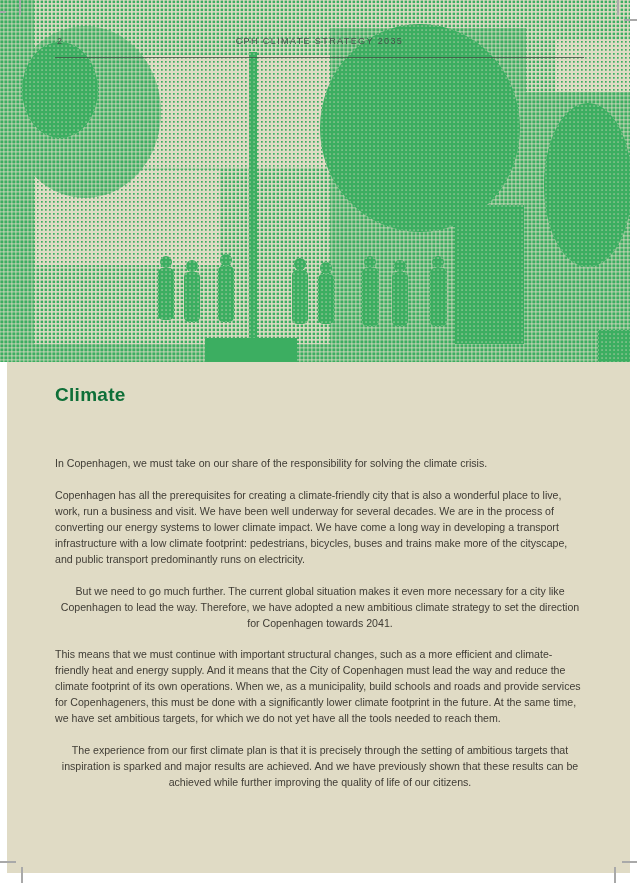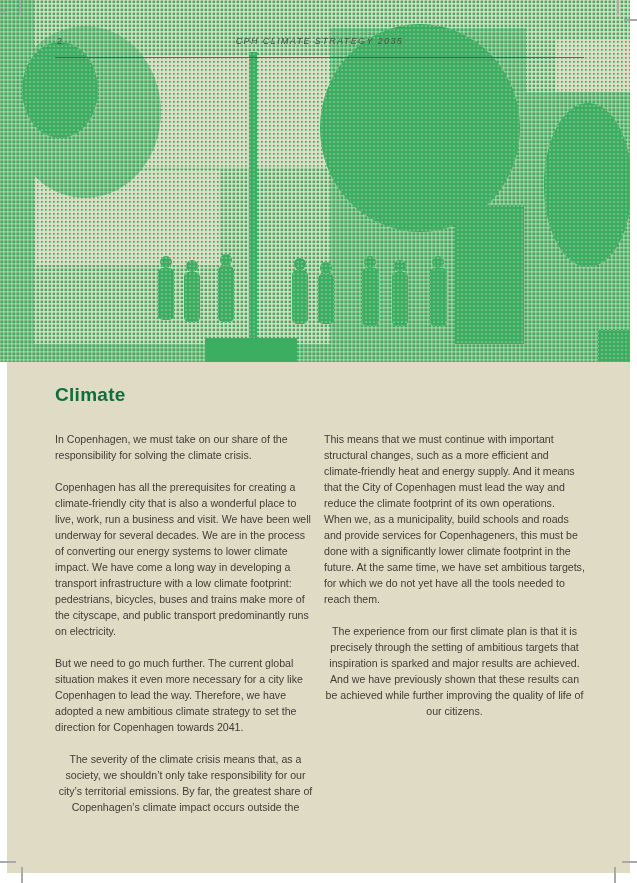--- a/index.html
+++ b/index.html
@@ -19,33 +19,33 @@
 
   .page-header {
     position:absolute; left:55px; top:36px; width:529px; height:24px;
   }
   .page-number {
     position:absolute; left:2px; top:0;
     font-size:9px; letter-spacing:1px; color:#44524a;
   }
   .header-title {
     position:absolute; left:0; right:0; top:0; text-align:center;
-    font-size:9px; letter-spacing:1.4px; color:#44524a;font-style:italic;
+    font-size:9px; letter-spacing:1.4px; color:#44524a;
   }
   .header-rule {
     position:absolute; left:0; top:21px; width:529px; height:1px;
     background:rgba(62,76,64,0.75);
   }
 
   .content { position:absolute; left:55px; top:384px; width:530px; }
   .foreword-heading {
     font-size:19px; font-weight:bold; letter-spacing:0.3px;
     color:#0e6f38;
   }
-  .columns { display:flex; gap:8px; margin-top:25px; }
+  .columns { display:flex; gap:15px; margin-top:49px;flex-direction:column; }
   .col { flex:1; }
   .col p {
     font-size:10.6px; line-height:16px; color:#3f3c35;
     margin-bottom:16px; text-align:left;
   }
   .col p:last-child { margin-bottom:0;text-align:center; }
 
   .crop { position:absolute; background:#a9a9a9; }
   .crop.tl-v { left:19px; top:0;     width:2px;  height:15px; }
   .crop.tl-h { left:0;    top:11px;  width:6px;  height:2px;  }
@@ -134,21 +134,20 @@
     <div class="header-rule"></div>
   </div>
 
   <div class="content">
     <h1 class="foreword-heading">Climate</h1>
     <div class="columns">
       <div class="col">
         <p>In Copenhagen, we must take on our share of the responsibility for solving the climate crisis.</p>
         <p>Copenhagen has all the prerequisites for creating a climate-friendly city that is also a wonderful place to live, work, run a business and visit. We have been well underway for several decades. We are in the process of converting our energy systems to lower climate impact. We have come a long way in developing a transport infrastructure with a low climate footprint: pedestrians, bicycles, buses and trains make more of the cityscape, and public transport predominantly runs on electricity.</p>
         <p>But we need to go much further. The current global situation makes it even more necessary for a city like Copenhagen to lead the way. Therefore, we have adopted a new ambitious climate strategy to set the direction for Copenhagen towards 2041.</p>
-        <p>The severity of the climate crisis means that, as a society, we shouldn’t only take responsibility for our city’s territorial emissions. By far, the greatest share of Copenhagen’s climate impact occurs outside the</p>
       </div>
       <div class="col">
         <p>This means that we must continue with important structural changes, such as a more efficient and climate-friendly heat and energy supply. And it means that the City of Copenhagen must lead the way and reduce the climate footprint of its own operations. When we, as a municipality, build schools and roads and provide services for Copenhageners, this must be done with a significantly lower climate footprint in the future. At the same time, we have set ambitious targets, for which we do not yet have all the tools needed to reach them.</p>
         <p>The experience from our first climate plan is that it is precisely through the setting of ambitious targets that inspiration is sparked and major results are achieved. And we have previously shown that these results can be achieved while further improving the quality of life of our citizens.</p>
       </div>
     </div>
   </div>
 
   <div class="crop tl-v"></div>
   <div class="crop tl-h"></div>

